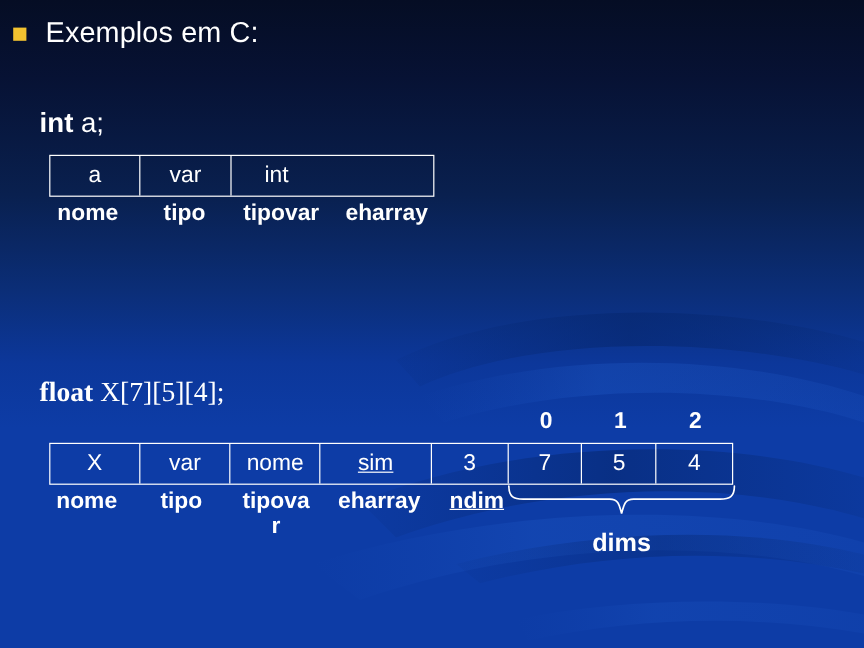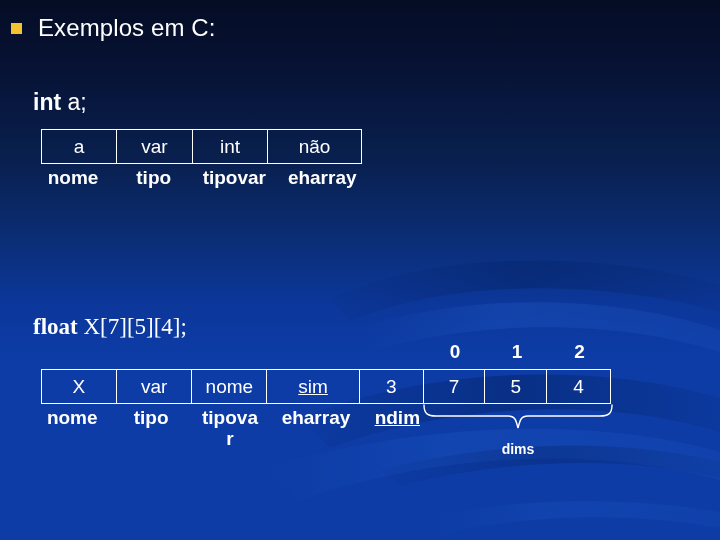--- a/index.html
+++ b/index.html
@@ -135,21 +135,21 @@
     line-height: 1;
   }
 
   
   #dims-brace {
     position: absolute;
   }
   #dims-caption {
     position: absolute;
     color: #ffffff;
-    font-size: 14px;
+    font-size: 21px;
     font-weight: bold;
     text-align: center;
     line-height: 1;
   }
 </style>
 </head>
 <body>
 
 <div id="slide">
 
@@ -181,21 +181,20 @@
 
   <div class="decl" id="decl-int">
     <span class="kw">int </span>
     <span class="expr">a;</span>
   </div>
 
   <div class="boxrow" id="int-boxrow" style="left:41px; top:129px; width:321px;">
     <div class="cell" style="width:75px;">a</div>
     <div class="cell" style="width:76px;">var</div>
     <div class="cell" style="width:75px;">int</div>
-    <div class="cell" style="width:93px;">não</div>
   </div>
 
   <div class="labelrow" id="int-labelrow" style="left:41px; top:167px; width:321px;">
     <div class="lbl" style="width:75px;">nome</div>
     <div class="lbl" style="width:76px;">tipo</div>
     <div class="lbl" style="width:75px;">tipovar</div>
     <div class="lbl" style="width:93px;">eharray</div>
   </div>
 
   <div class="decl" id="decl-float">

